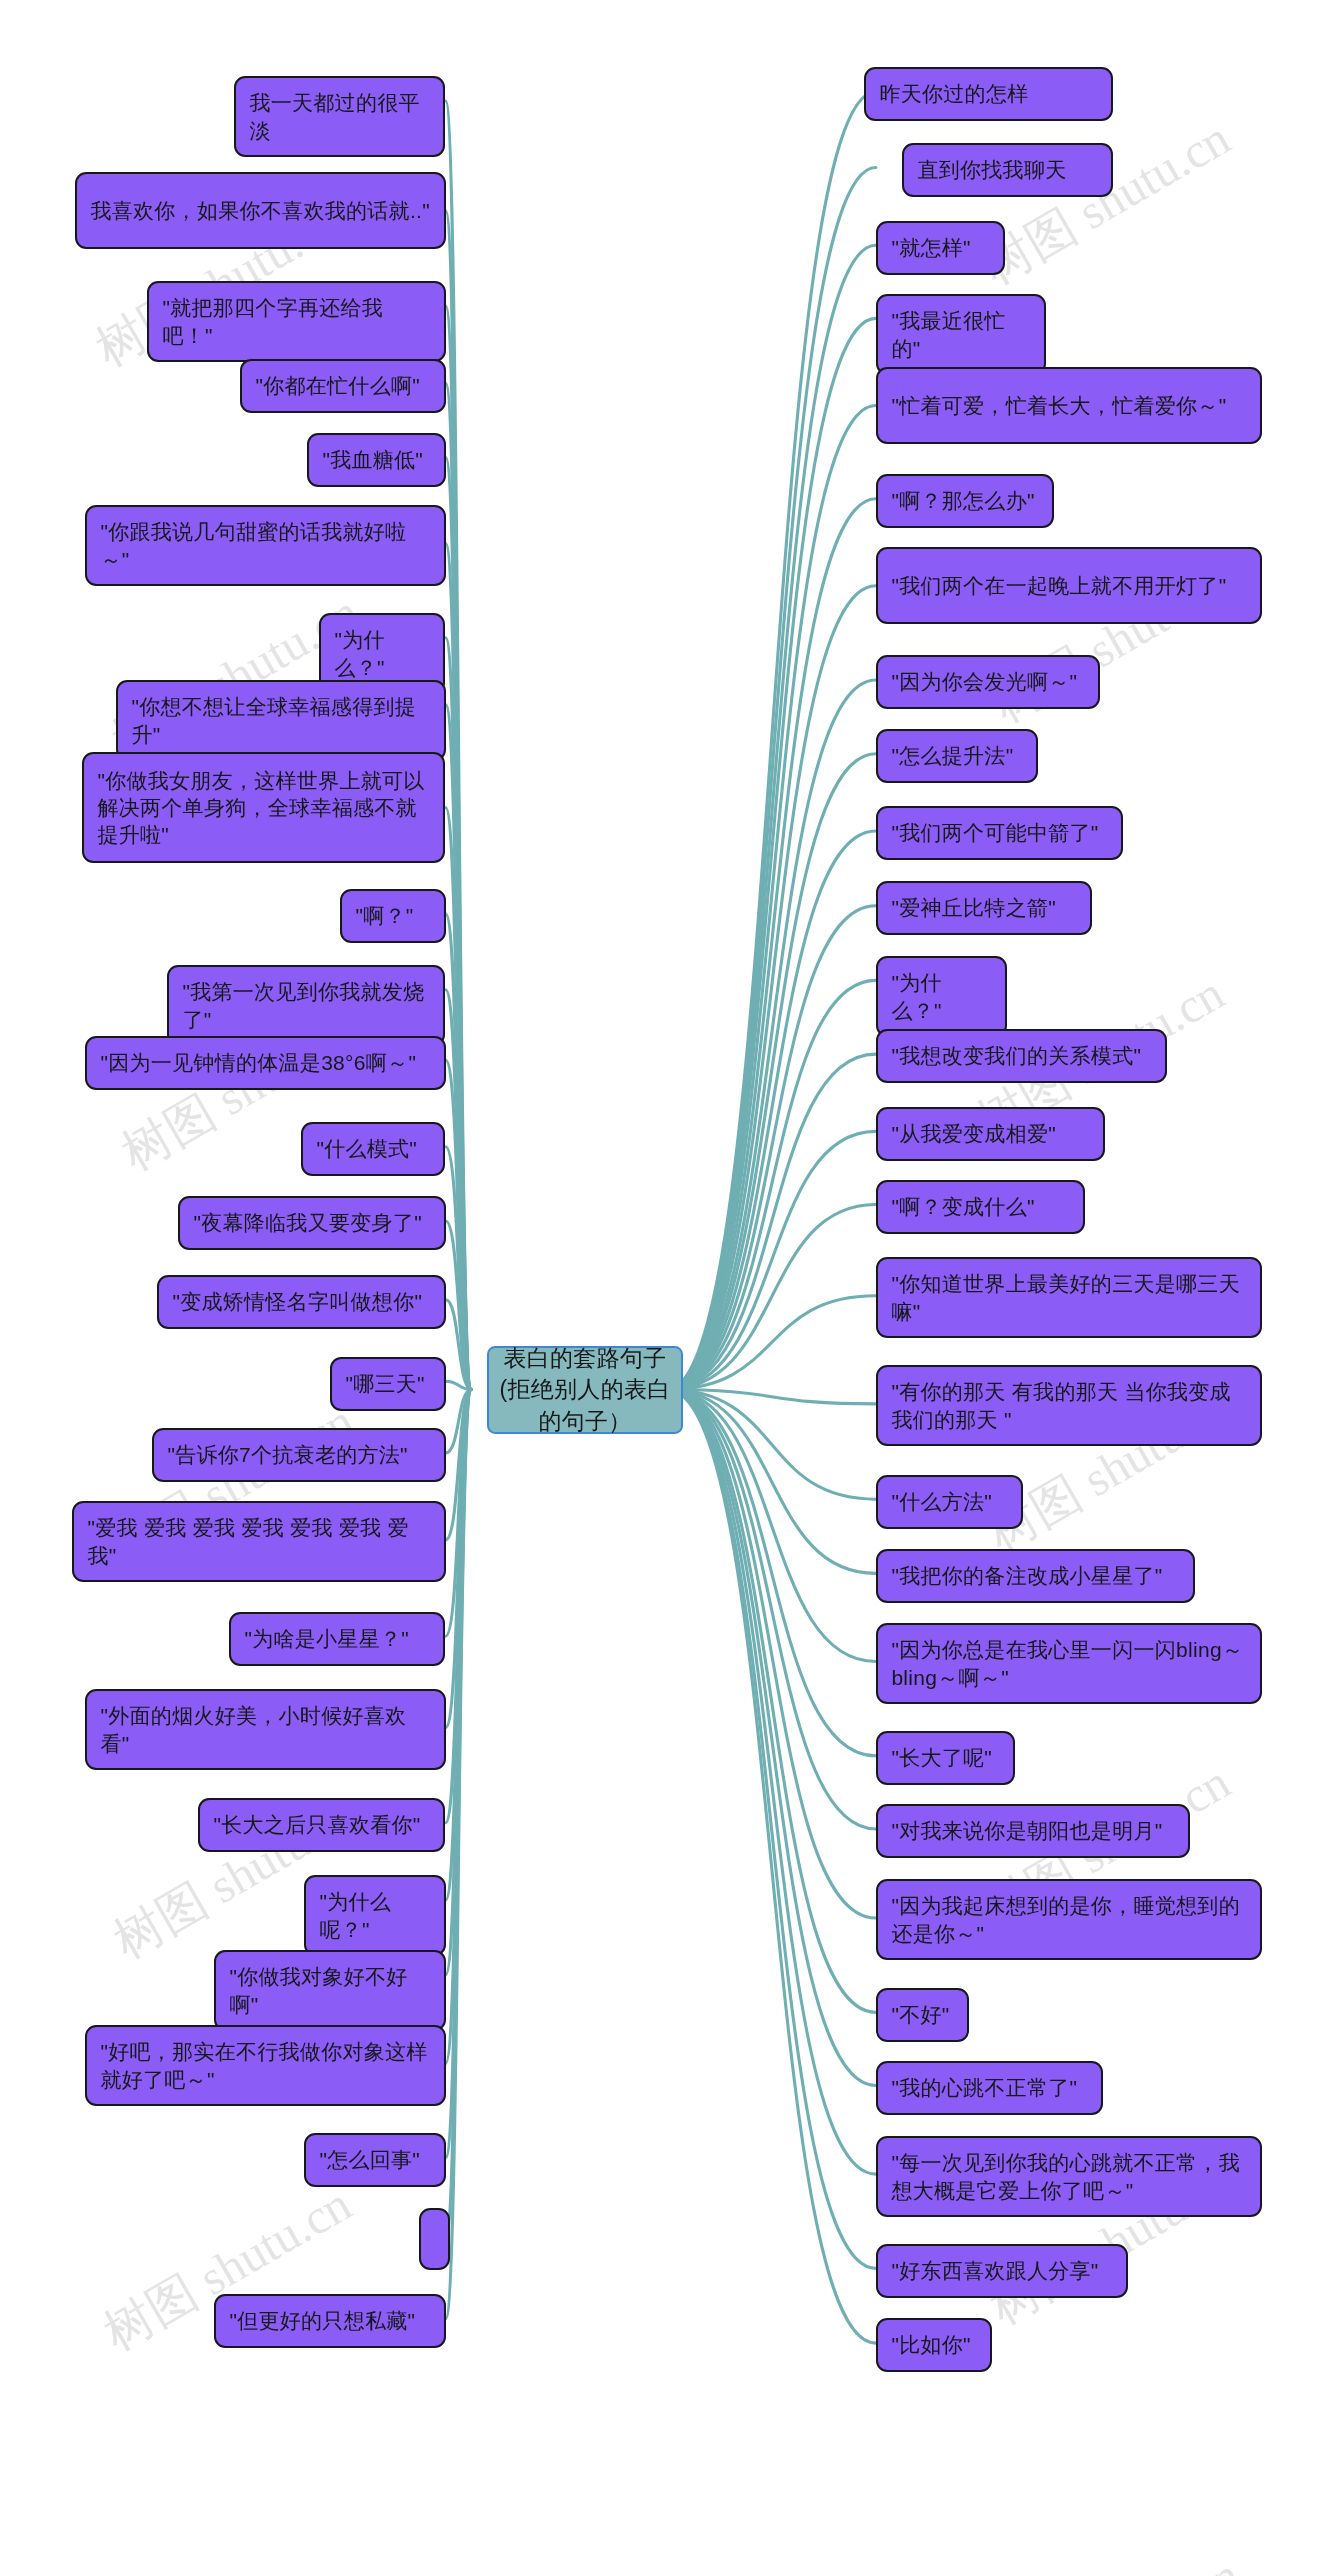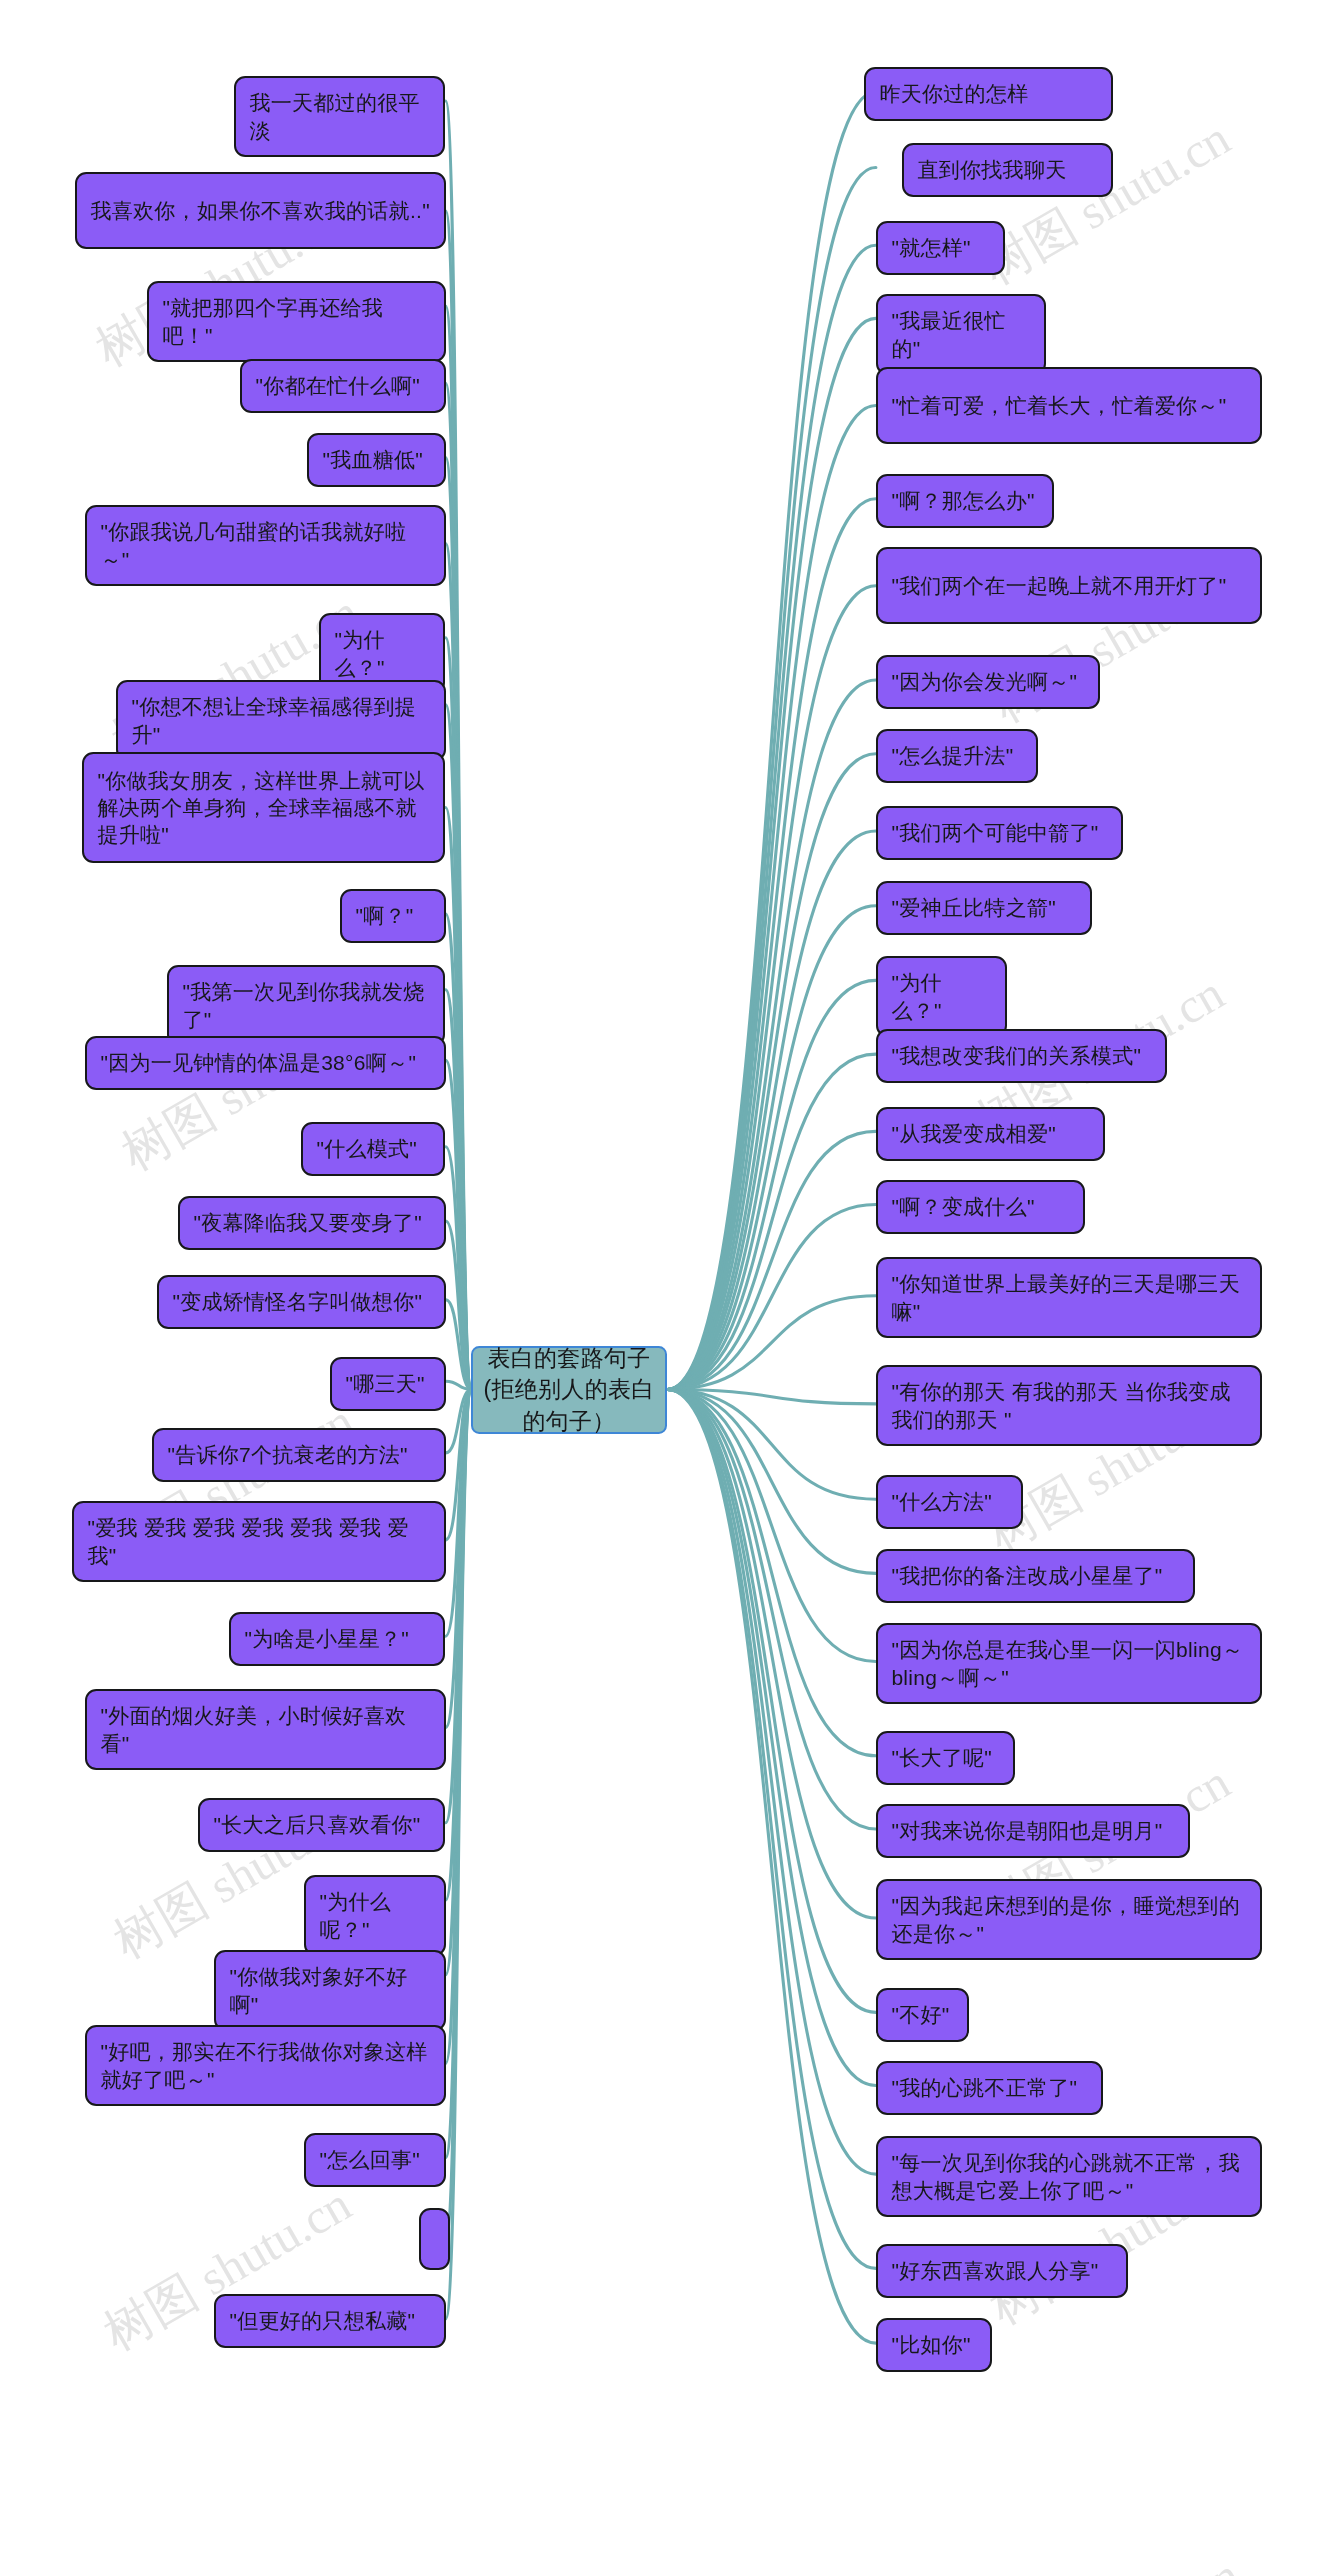--- a/index.html
+++ b/index.html
@@ -44,20 +44,21 @@
     background: #86B9BD;
     border: 2.1px solid #3E86D6;
     border-radius: 8.2px;
     font-size: 23px;
     color: #17181a;
     text-align: center;
     justify-content: center;
     line-height: 1.35;
     padding: 12.4px 10.3px;
     z-index: 8;
+    margin-left: 16px;
   }
   .node-text { display: block; width: 100%; }
   .watermark {
     position: absolute;
     font-family: "Liberation Serif", "DejaVu Serif", serif;
     color: rgba(120,120,120,0.20);
     font-size: 49px;
     transform: rotate(-30deg);
     white-space: nowrap;
     pointer-events: none;

